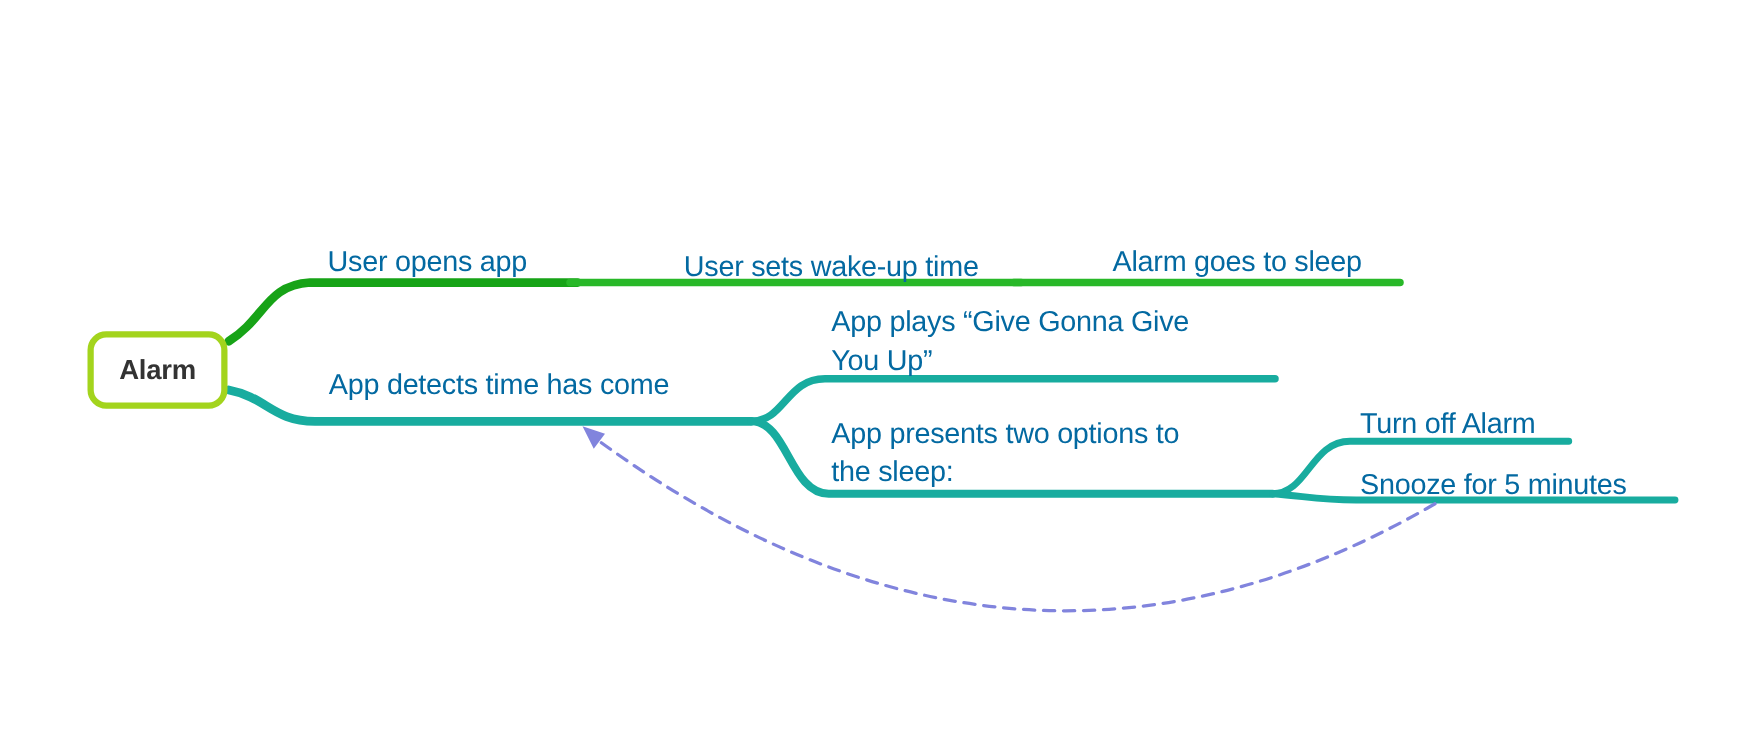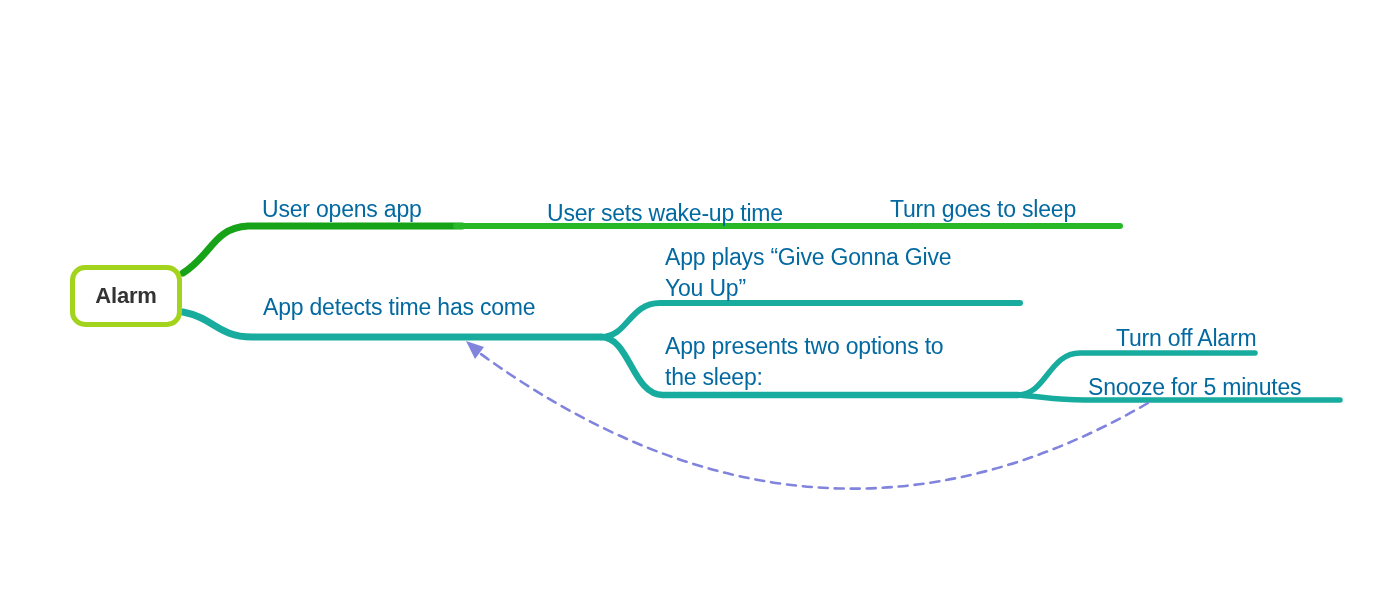--- a/index.html
+++ b/index.html
@@ -76,19 +76,19 @@
   <path d="M 1148 403 Q 812 598 474 349" fill="none" stroke="#8184dd" stroke-width="2.6" stroke-dasharray="9 7" stroke-linecap="round"></path>
   <polygon points="466,341 484,347 475,359" fill="#8184dd"></polygon>
 </svg>
 
 <div class="root-node">
   <span>Alarm</span>
 </div>
 
 <div class="node-label" style="left:262px; top:194px;">User opens app</div>
 <div class="node-label" style="left:535px; top:198px;margin-left:12px;">User sets wake-up time</div>
-<div class="node-label" style="left:890px; top:194px;">Turn goes to sleep</div>
+<div class="node-label" style="left:890px; top:194px;">Alarm goes to sleep</div>
 
 <div class="node-label" style="left:263px; top:292px;">App detects time has come</div>
 <div class="node-label wrap" style="left:665px; top:242px;">App plays “Give Gonna Give You Up”</div>
 <div class="node-label wrap" style="left:665px; top:331px;">App presents two options to the sleep:</div>
-<div class="node-label" style="left:1088px; top:323px;margin-left:28px;">Turn off Alarm</div>
+<div class="node-label" style="left:1088px; top:323px;">Turn off Alarm</div>
 <div class="node-label" style="left:1088px; top:372px;">Snooze for 5 minutes</div>
 
 </body></html>

